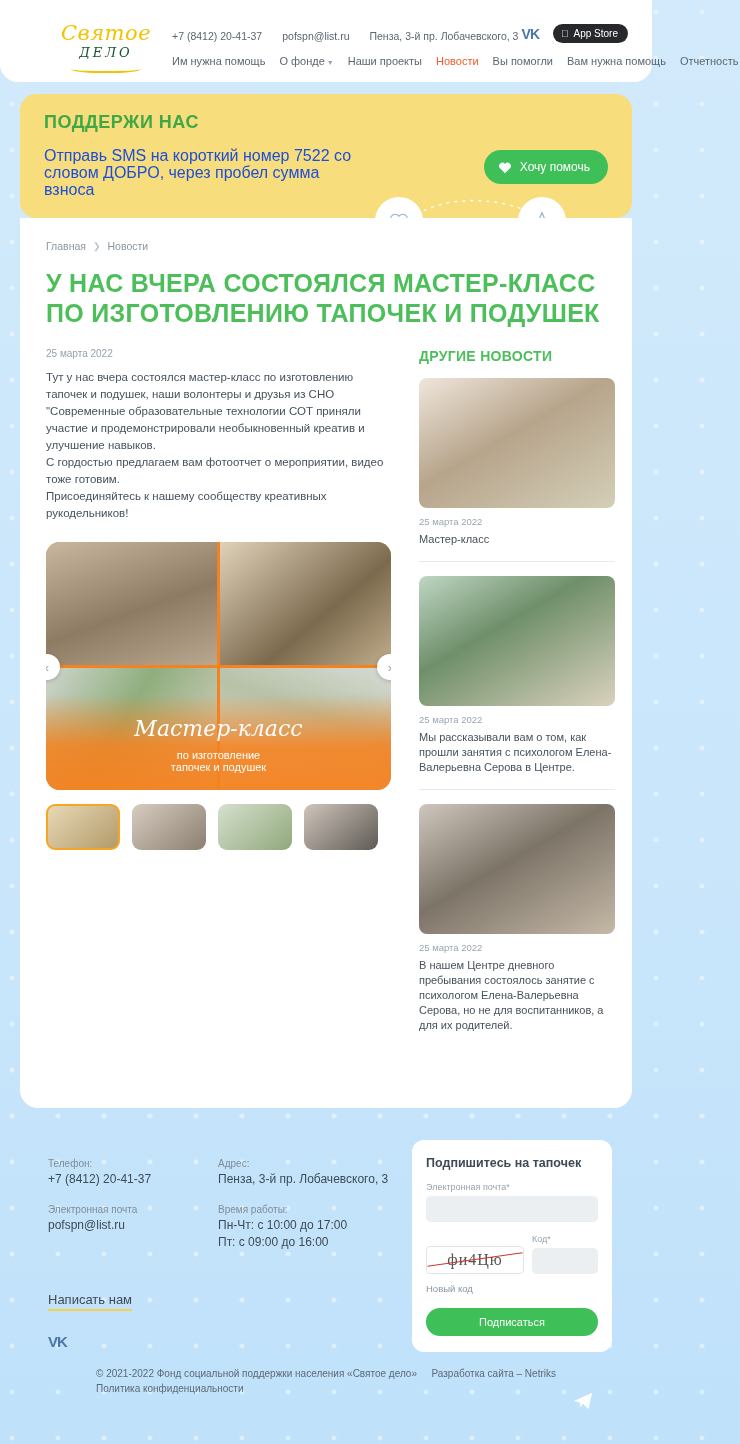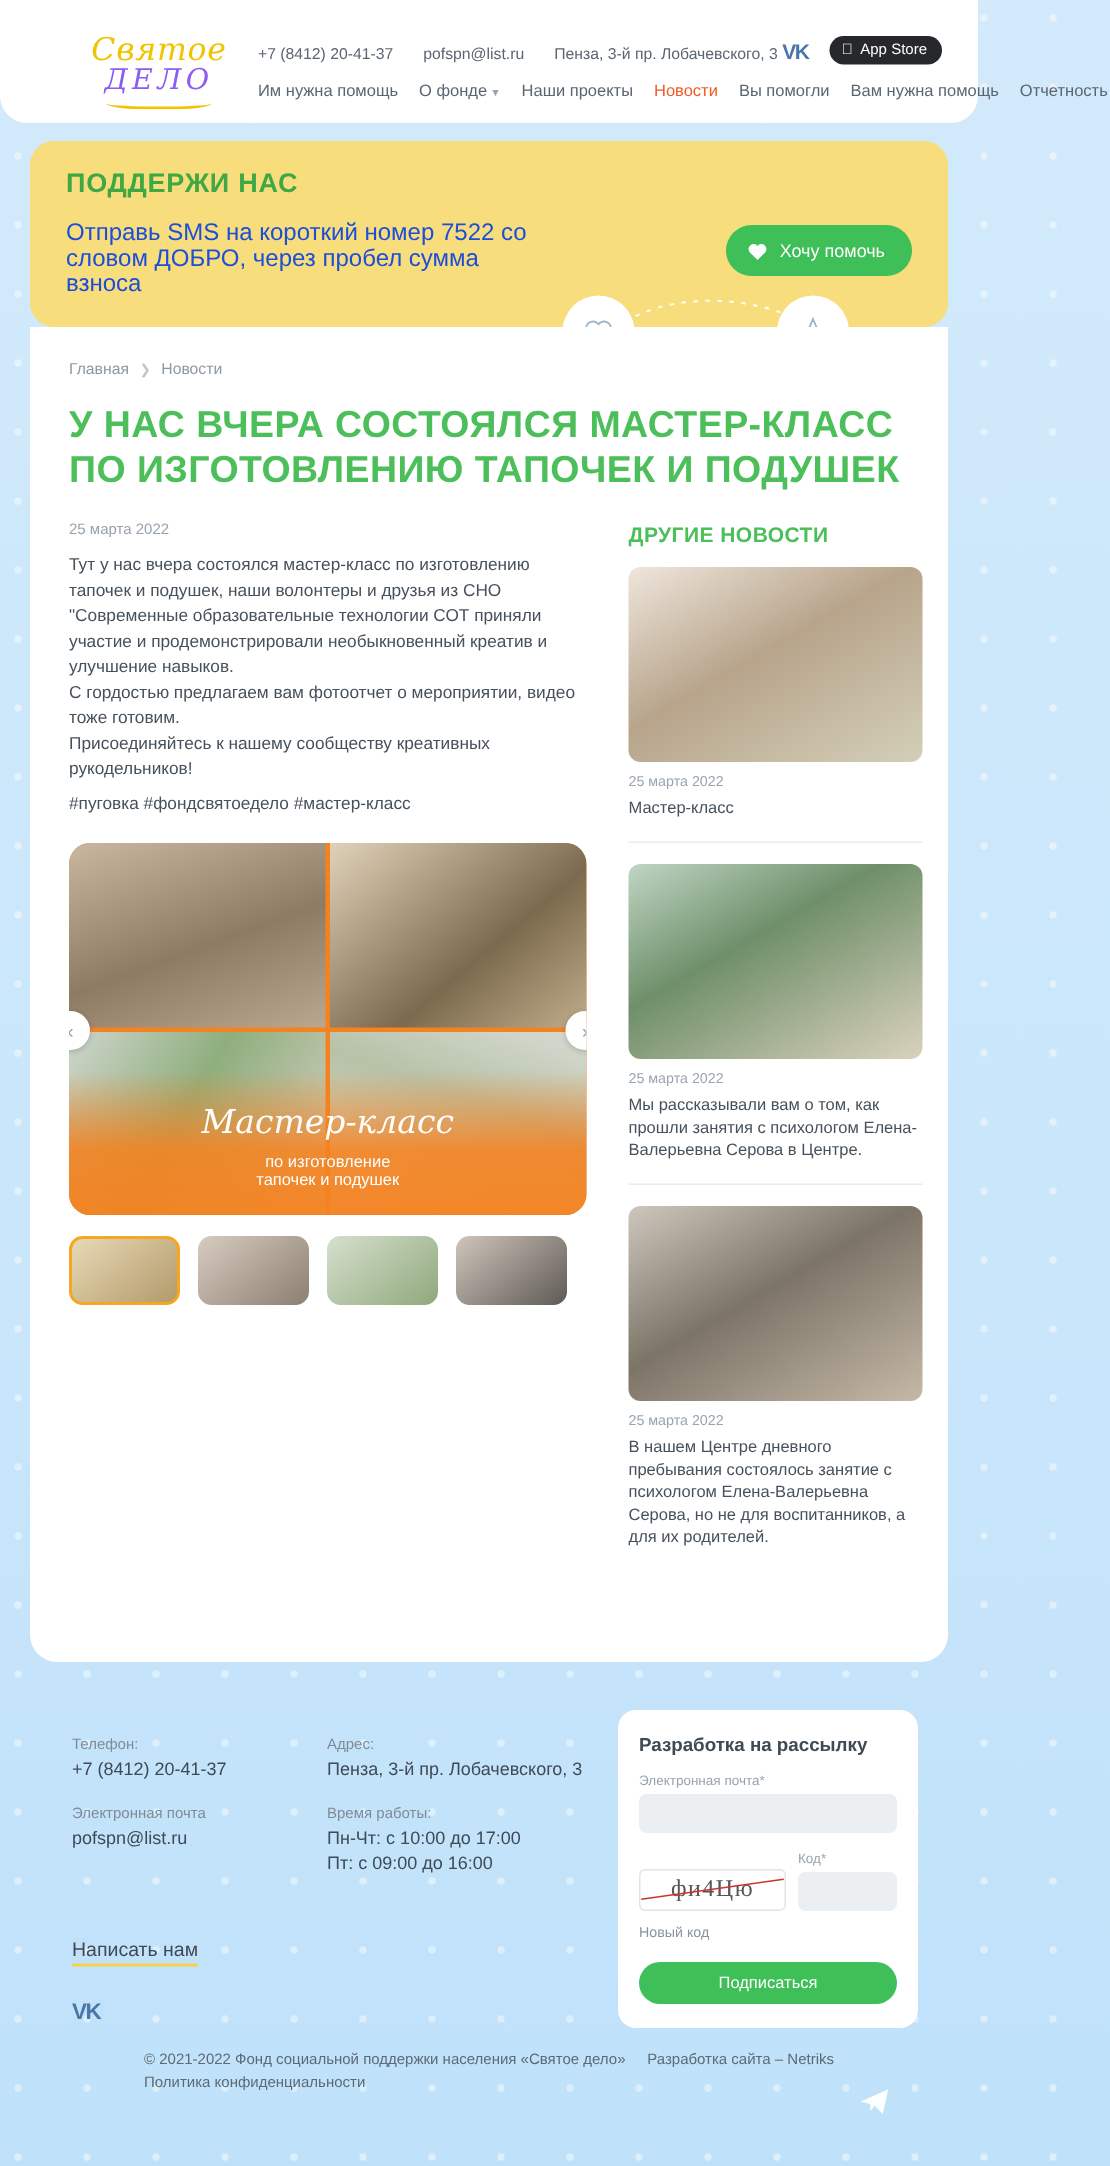--- a/index.html
+++ b/index.html
@@ -39,22 +39,22 @@
     font-family: "DejaVu Serif", serif;
     font-style: italic;
     font-size: 21px;
     color: #f2c300;
     line-height: 22px;
     letter-spacing: .5px;
   }
   .logo .l2 {
     font-family: "DejaVu Serif", serif;
     font-style: italic;
-    font-size: 19px;
-    color: #8b5cf6;
+    font-size: 13px;
+    color: #14532d;
     letter-spacing: 3px;
     line-height: 18px;
   }
   .logo .swash {
     width: 70px; height: 10px;
     margin: 1px auto 0 auto;
     border-bottom: 2px solid #f2c300;
     border-radius: 0 0 40% 40%;
   }
   .topinfo {
@@ -486,21 +486,20 @@
 
     <div class="cols">
 
       <div class="left">
         <div class="date">25 марта 2022</div>
         <div class="body-text">
           <p>Тут у нас вчера состоялся мастер-класс по изготовлению тапочек и подушек, наши волонтеры и друзья из СНО "Современные образовательные технологии СОТ приняли участие и продемонстрировали необыкновенный креатив и улучшение навыков.</p>
           <p>С гордостью предлагаем вам фотоотчет о мероприятии, видео тоже готовим.</p>
           <p>Присоединяйтесь к нашему сообществу креативных рукодельников!</p>
         </div>
-        <div class="tags">#пуговка #фондсвятоедело #мастер-класс</div>
 
         <div class="slider">
           <div class="slide-grid">
             <div class="ph p1"></div>
             <div class="ph p2"></div>
             <div class="ph p3"></div>
             <div class="ph p4"></div>
           </div>
           <div class="slide-caption">
             <div class="c1">Мастер-класс</div>
@@ -563,21 +562,21 @@
         <div class="fval">Пенза, 3-й пр. Лобачевского, 3</div>
         <div class="fgap">
           <div class="flabel">Время работы:</div>
           <div class="fval">Пн-Чт: с 10:00 до 17:00</div>
           <div class="fval">Пт: с 09:00 до 16:00</div>
         </div>
       </div>
     </div>
 
     <div class="subscribe">
-      <h4>Разработка на рассылку</h4>
+      <h4>Подпишитесь на тапочек</h4>
       <div class="field-label">Электронная почта*</div>
       <input class="field" value="" style="">
       <div class="captcha-row">
         <div class="captcha-img">
           <span>фи4Цю</span>
           <span class="strike"></span>
         </div>
         <div class="captcha-field">
           <div class="field-label">Код*</div>
           <input class="field" value="" style="">

